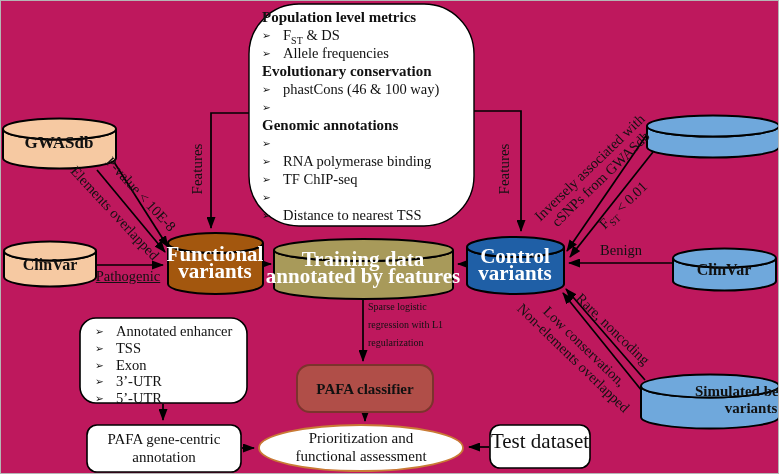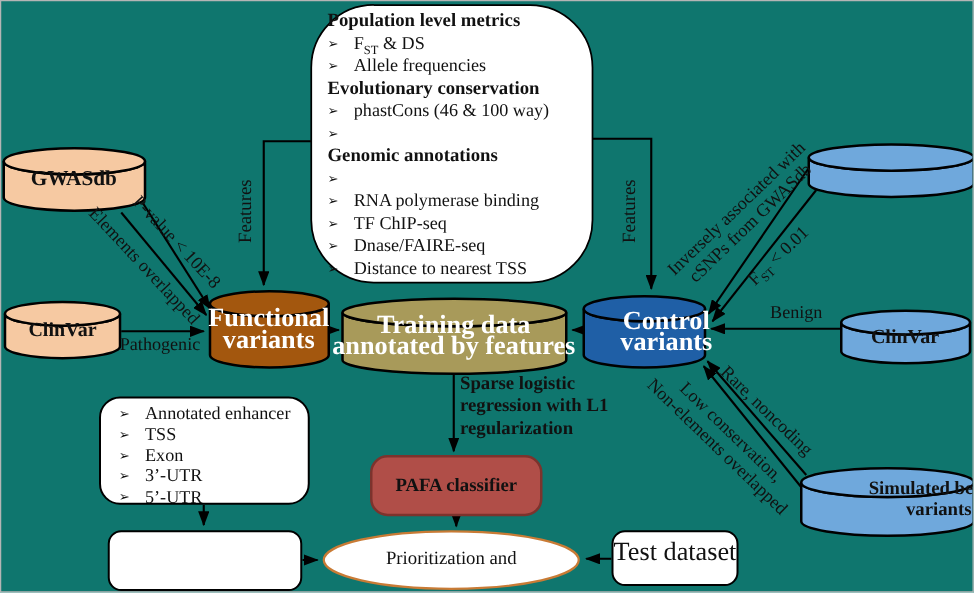--- a/index.html
+++ b/index.html
@@ -1,18 +1,18 @@
 <!DOCTYPE html>
 <html><head>
 <meta charset="utf-8">
 <style>
   html,body{margin:0;padding:0;background:#fff;}
   .stage{
     position:relative; width:779px; height:474px; overflow:hidden;
-    background:#0f766e; border:1px solid #b5b5b5; box-sizing:border-box;
+    background:#be185d; border:1px solid #b5b5b5; box-sizing:border-box;
     font-family:"Liberation Serif", serif; color:#111;
   }
   .stage svg{position:absolute; left:0; top:0;}
   .lbl{
     position:absolute; white-space:nowrap; text-align:center;
     transform:translate(-50%,-50%); font-size:14.5px; line-height:16px;
   }
   .b{font-weight:bold;}
   .w{color:#fff;}
   .fs15{font-size:15px;} .fs155{font-size:21px;} .fs16{font-size:16px;} .fs17{font-size:17px;text-align:right;}
@@ -22,21 +22,21 @@
   .fb-i{font-size:14.5px; height:18px; line-height:18px; display:flex; align-items:center;}
   .an-list{position:absolute; left:94px; top:322px; width:150px;}
   .an-i{font-size:14.5px; height:16.8px; line-height:16.8px; display:flex; align-items:center;}
   .blt{
     font-family:"DejaVu Sans", sans-serif; font-size:10.5px;
     display:inline-block; width:21px; flex:0 0 21px; position:relative; top:0px;
   }
   sub.sb{font-size:10px; line-height:0;}
   .sparse{
     position:absolute; left:367px; top:297px; transform:none;
-    font-weight:bold; font-size:15px; line-height:18px; text-align:left;
+    font-weight:normal; font-size:10px; line-height:18px; text-align:left;
   }
 </style>
 </head>
 <body>
 
 <div class="stage">
 
   <svg width="779" height="474" viewBox="0 0 779 474">
     <defs>
       <marker id="arr" markerUnits="userSpaceOnUse" markerWidth="12" markerHeight="9" refX="11" refY="4.5" orient="auto">
@@ -129,51 +129,55 @@
     <div class="fb-i">
       <span class="blt">➢</span>
       <span>RNA polymerase binding</span>
     </div>
     <div class="fb-i">
       <span class="blt">➢</span>
       <span>TF ChIP-seq</span>
     </div>
     <div class="fb-i">
       <span class="blt">➢</span>
-      <span>Dnase/FAIRE-seq</span>
     </div>
     <div class="fb-i">
       <span class="blt">➢</span>
       <span>Distance to nearest TSS</span>
     </div>
   </div>
 
   <div class="lbl b fs17" style="left:58px;top:142px;">GWASdb</div>
   <div class="lbl b fs16" style="left:49px;top:264px;">ClinVar</div>
   <div class="lbl b w fs155 lh17" style="left:214px;top:262px;">
     <div>Functional</div>
       <div>variants</div>
   </div>
   <div class="lbl b w fs155 lh17" style="left:362px;top:267px;text-align:center;">
     <div>Training data</div>
       <div>annotated by features</div>
   </div>
-  <div class="lbl b w fs155 lh17" style="left:532px;top:264px;font-family:Liberation Serif, serif;">
+  <div class="lbl b w fs155 lh17" style="left:514px;top:264px;font-family:Liberation Serif, serif;">
     <div>Control</div>
       <div>variants</div>
   </div>
   <div class="lbl b fs16" style="left:723px;top:269px;">ClinVar</div>
   <div class="lbl b fs15 lh17" style="left:750px;top:399px;">
     <div>Simulated benign</div>
       <div>variants</div>
   </div>
 
   <div class="lbl b fs15" style="left:364px;top:388px;">PAFA classifier</div>
+  <div class="lbl fs15 lh18" style="left:163px;top:447px;">
+    <div>PAFA gene-centric</div>
+      <div>annotation</div>
+  </div>
   <div class="lbl fs15 lh18" style="left:360px;top:446px;text-align:center;">
     <div>Prioritization and</div>
+      <div>functional assessment</div>
   </div>
   <div class="lbl fs155" style="left:539px;top:440px;">Test dataset</div>
 
   <div class="an-list">
     <div class="an-i">
       <span class="blt">➢</span>
       <span>Annotated enhancer</span>
     </div>
     <div class="an-i">
       <span class="blt">➢</span>
@@ -188,31 +192,31 @@
       <span>3’-UTR</span>
     </div>
     <div class="an-i">
       <span class="blt">➢</span>
       <span>5’-UTR</span>
     </div>
   </div>
 
   <div class="lbl" style="left:140px;top:193px;transform:translate(-50%,-50%) rotate(47deg);">P-value &lt; 10E-8</div>
   <div class="lbl" style="left:114px;top:212px;transform:translate(-50%,-50%) rotate(47deg);">Elements overlapped</div>
-  <div class="lbl" style="left:127px;top:275px;">Pathogenic</div>
+  <div class="lbl" style="left:127px;top:275px;text-decoration:underline;">Pathogenic</div>
   <div class="lbl fs15" style="left:196px;top:168px;transform:translate(-50%,-50%) rotate(-90deg);">Features</div>
   <div class="lbl fs15" style="left:503px;top:168px;transform:translate(-50%,-50%) rotate(-90deg);">Features</div>
   <div class="lbl" style="left:594px;top:172px;transform:translate(-50%,-50%) rotate(-44deg);">
     <div>Inversely associated with</div>
       <div>cSNPs from GWASdb</div>
   </div>
   <div class="lbl" style="left:622px;top:204px;transform:translate(-50%,-50%) rotate(-44deg);">
     <span>F</span><sub class="sb">ST</sub><span> &lt; 0.01</span>
   </div>
-  <div class="lbl" style="left:636px;top:249px;">Benign</div>
+  <div class="lbl" style="left:620px;top:249px;">Benign</div>
   <div class="lbl" style="left:612px;top:328px;transform:translate(-50%,-50%) rotate(44deg);">Rare, noncoding</div>
   <div class="lbl" style="left:578px;top:351px;transform:translate(-50%,-50%) rotate(44deg);">
     <div>Low conservation,</div>
       <div>Non-elements overlapped</div>
   </div>
   <div class="lbl sparse">
     <div>Sparse logistic</div>
       <div>regression with L1</div>
       <div>regularization</div>
   </div>

